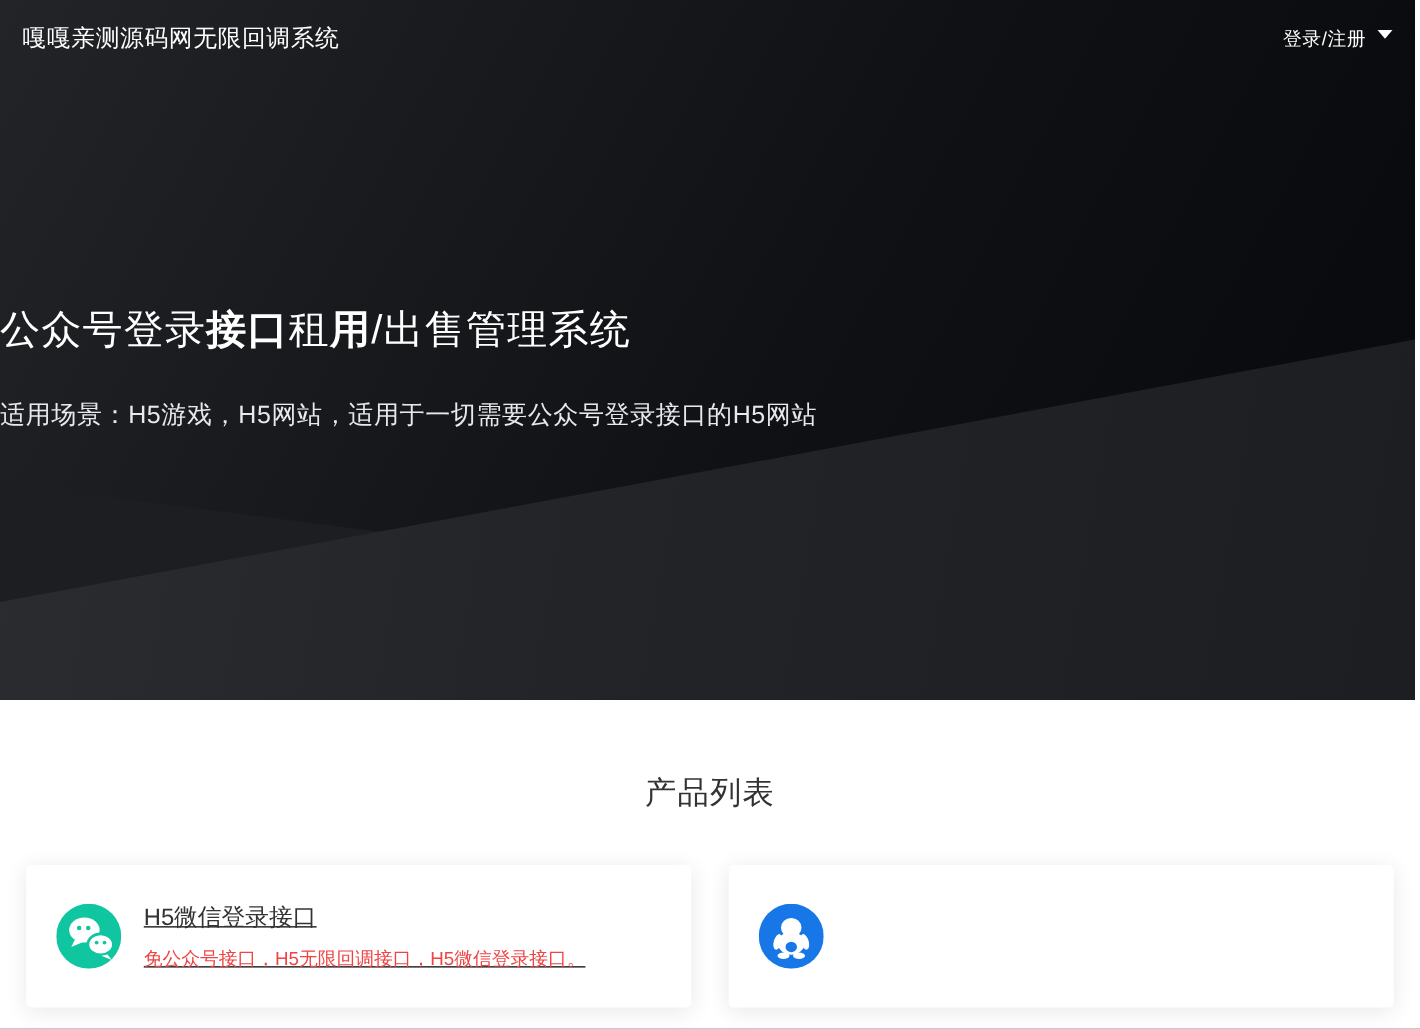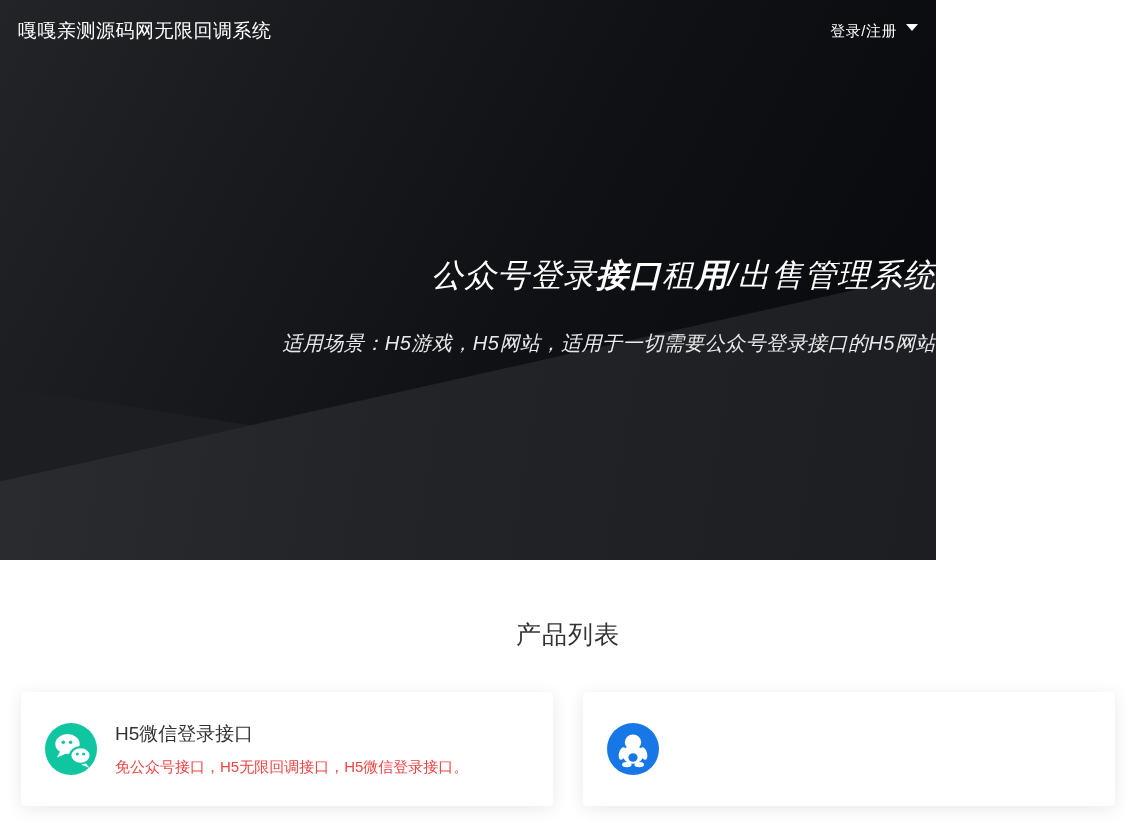--- a/index.html
+++ b/index.html
@@ -1,21 +1,21 @@
 <!DOCTYPE html>
 <html><head>
 <meta charset="utf-8">
 <style>
   * { margin:0; padding:0; box-sizing:border-box; }
   html,body { width:1136px; height:823px; overflow:hidden; }
   body { font-family:"Liberation Sans","DejaVu Sans",sans-serif; background:#ffffff; }
 
   
   .hero {
-    position:relative; width:936px; height:560px; overflow:hidden;
+    position:relative; width:1132px; height:560px; overflow:hidden;
     background:linear-gradient(118deg,#232428 0%,#1a1b1f 25%,#101114 55%,#0a0b0e 85%,#090a0c 100%);
   }
   .wedge-a {
     position:absolute; inset:0; pointer-events:none;
     background:#1d1e22;
     clip-path:polygon(0 69%, 27% 76%, 0 87%);
   }
   .wedge-b {
     position:absolute; inset:0; pointer-events:none;
     background:linear-gradient(100deg,#2c2d31 0%, #232428 45%, #1d1e21 100%);
@@ -33,32 +33,32 @@
     display:flex; align-items:flex-start; color:#ffffff; font-size:15px;
     cursor:pointer; letter-spacing:0.5px;
   }
   .caret {
     width:0; height:0; margin-left:9px; margin-top:2px;
     border-left:6px solid transparent; border-right:6px solid transparent;
     border-top:7px solid #ffffff;
   }
 
   
-  .hero-content { position:absolute; top:12px; left:0; right:0; text-align:right; padding-top:243px; z-index:4;font-style:italic; }
+  .hero-content { position:absolute; top:0; left:0; right:0; text-align:left; padding-top:243px; z-index:4; }
   .hero-title { color:#ffffff; font-size:32px; font-weight:400; letter-spacing:1px; line-height:1.3; }
   .hero-title .seg { font-weight:400; }
   .hero-subtitle { margin-top:33px; color:#e8e9ea; font-size:20px; letter-spacing:0.5px; }
 
   
   .products { background:#ffffff; padding-top:28px; }
   .products-heading {
     text-align:center; color:#333333; font-size:25px; font-weight:400;
     letter-spacing:1px; line-height:36px;margin-top:28px;
   }
-  .cards { display:flex; gap:30px; padding:0 21px; margin-top:40px; }
+  .cards { display:flex; gap:30px; padding:0 21px; margin-top:40px;text-decoration:underline; }
   .card {
     flex:1; height:114px; background:#ffffff; border-radius:4px;
     box-shadow:0 3px 18px rgba(0,0,0,0.09);
     display:flex; align-items:center; padding:0 24px; cursor:pointer;
   }
   .card-icon { width:52px; height:52px; flex:0 0 52px; }
   .card-body { margin-left:18px; }
   .card-title { color:#333333; font-size:19px; font-weight:400; margin-bottom:11px; }
   .card-desc { color:#ef4444; font-size:15px; }
 </style>

